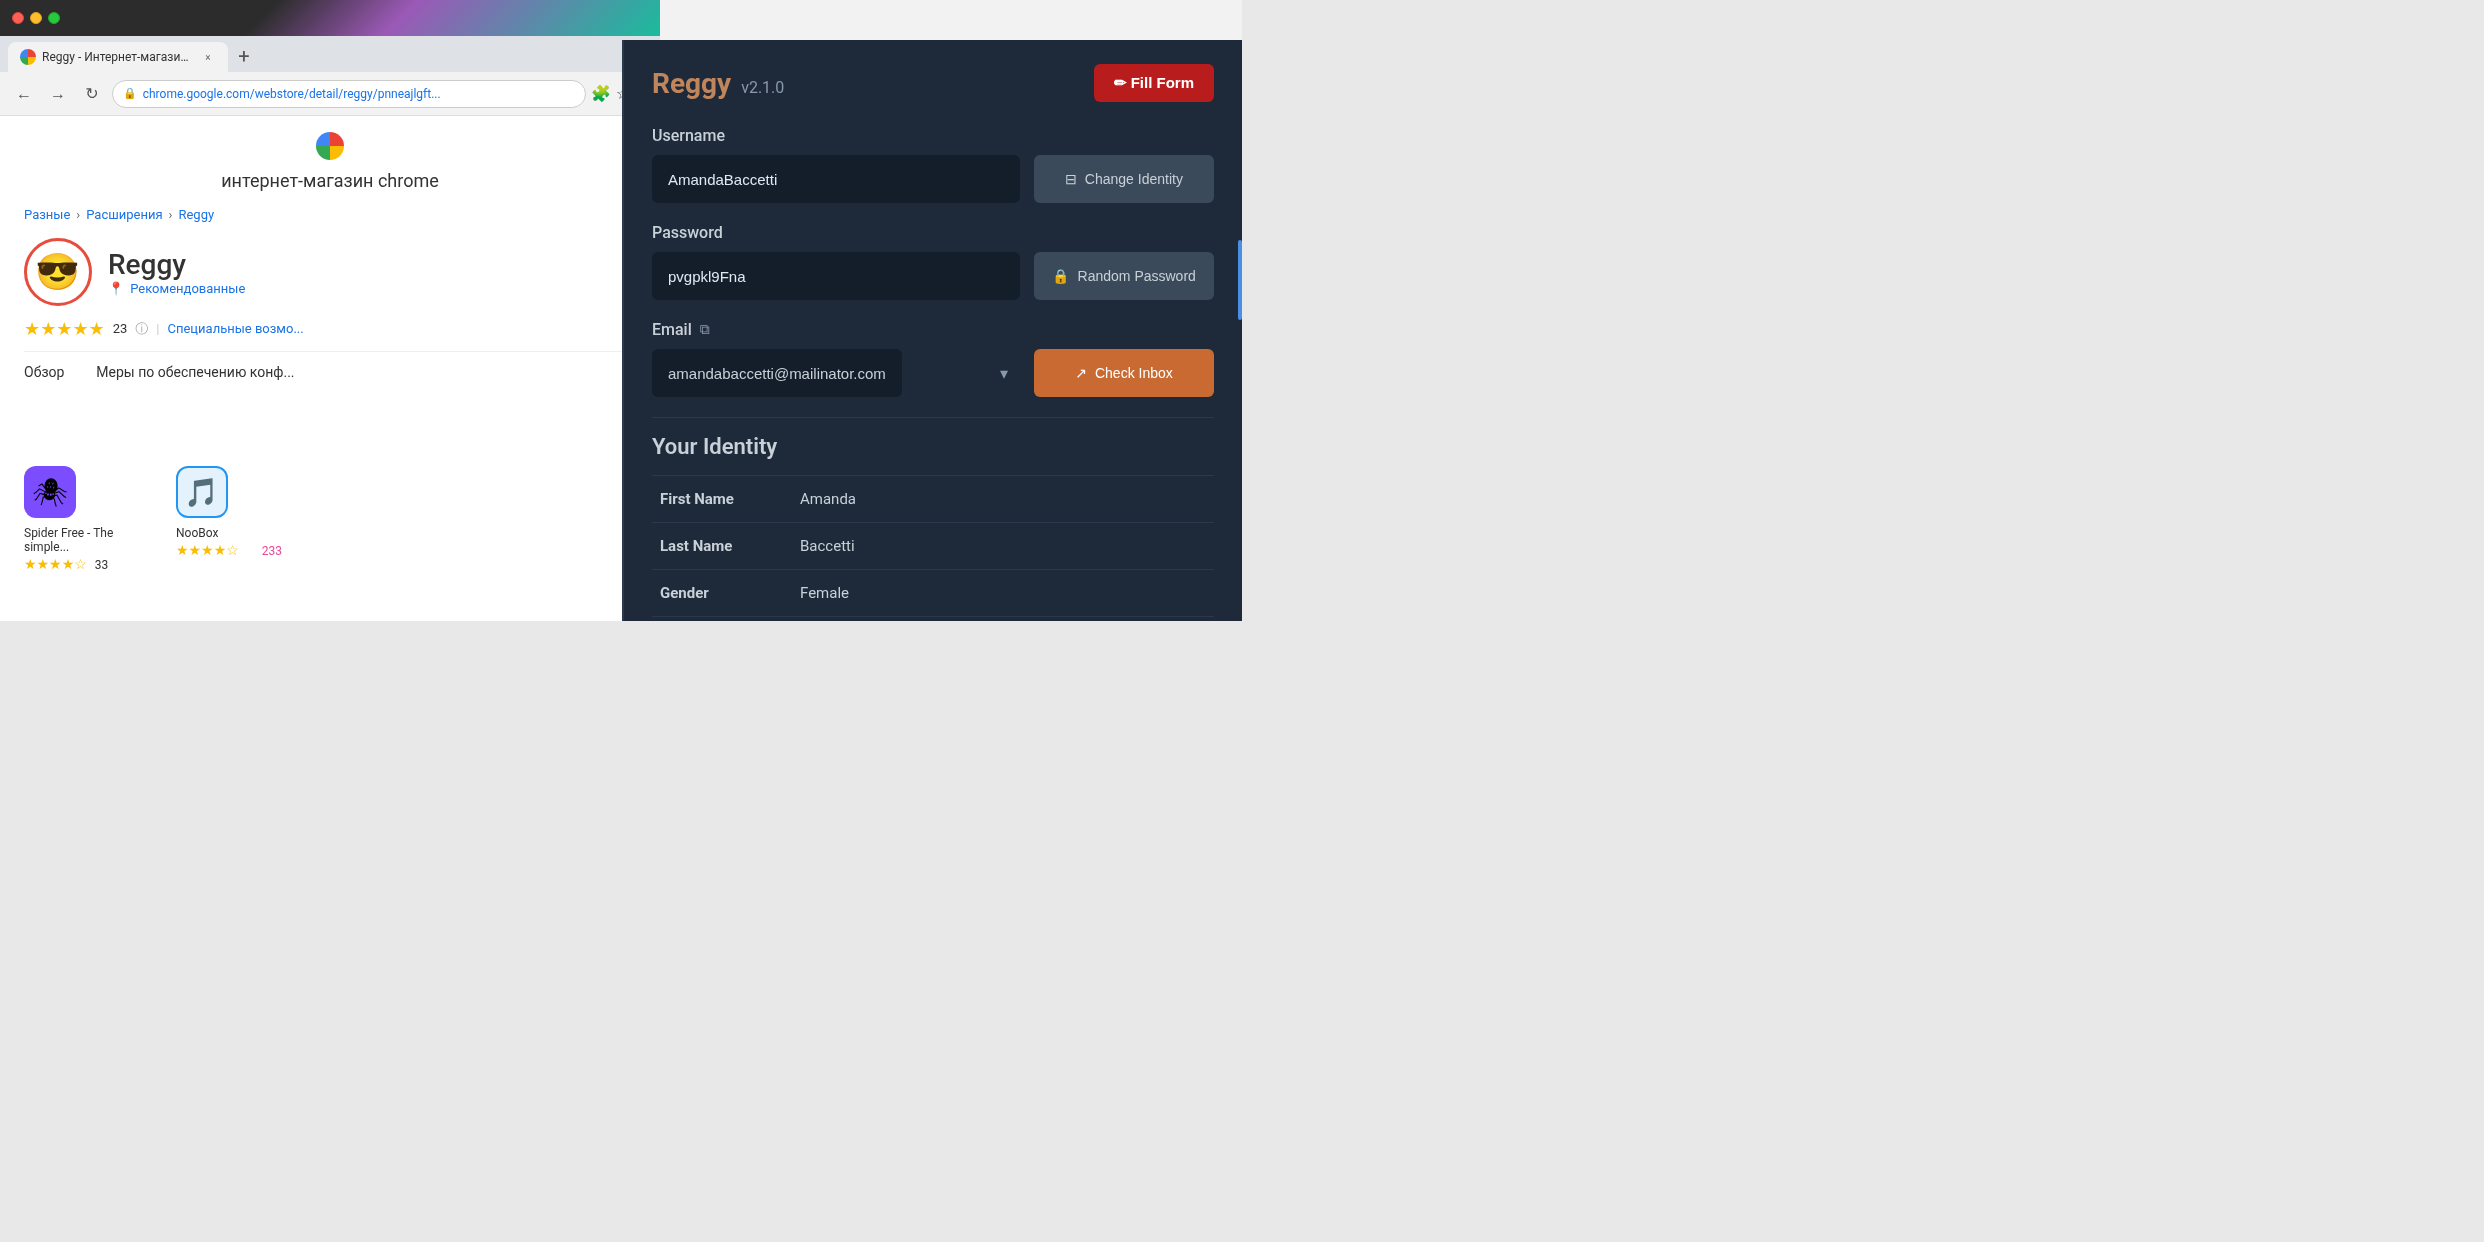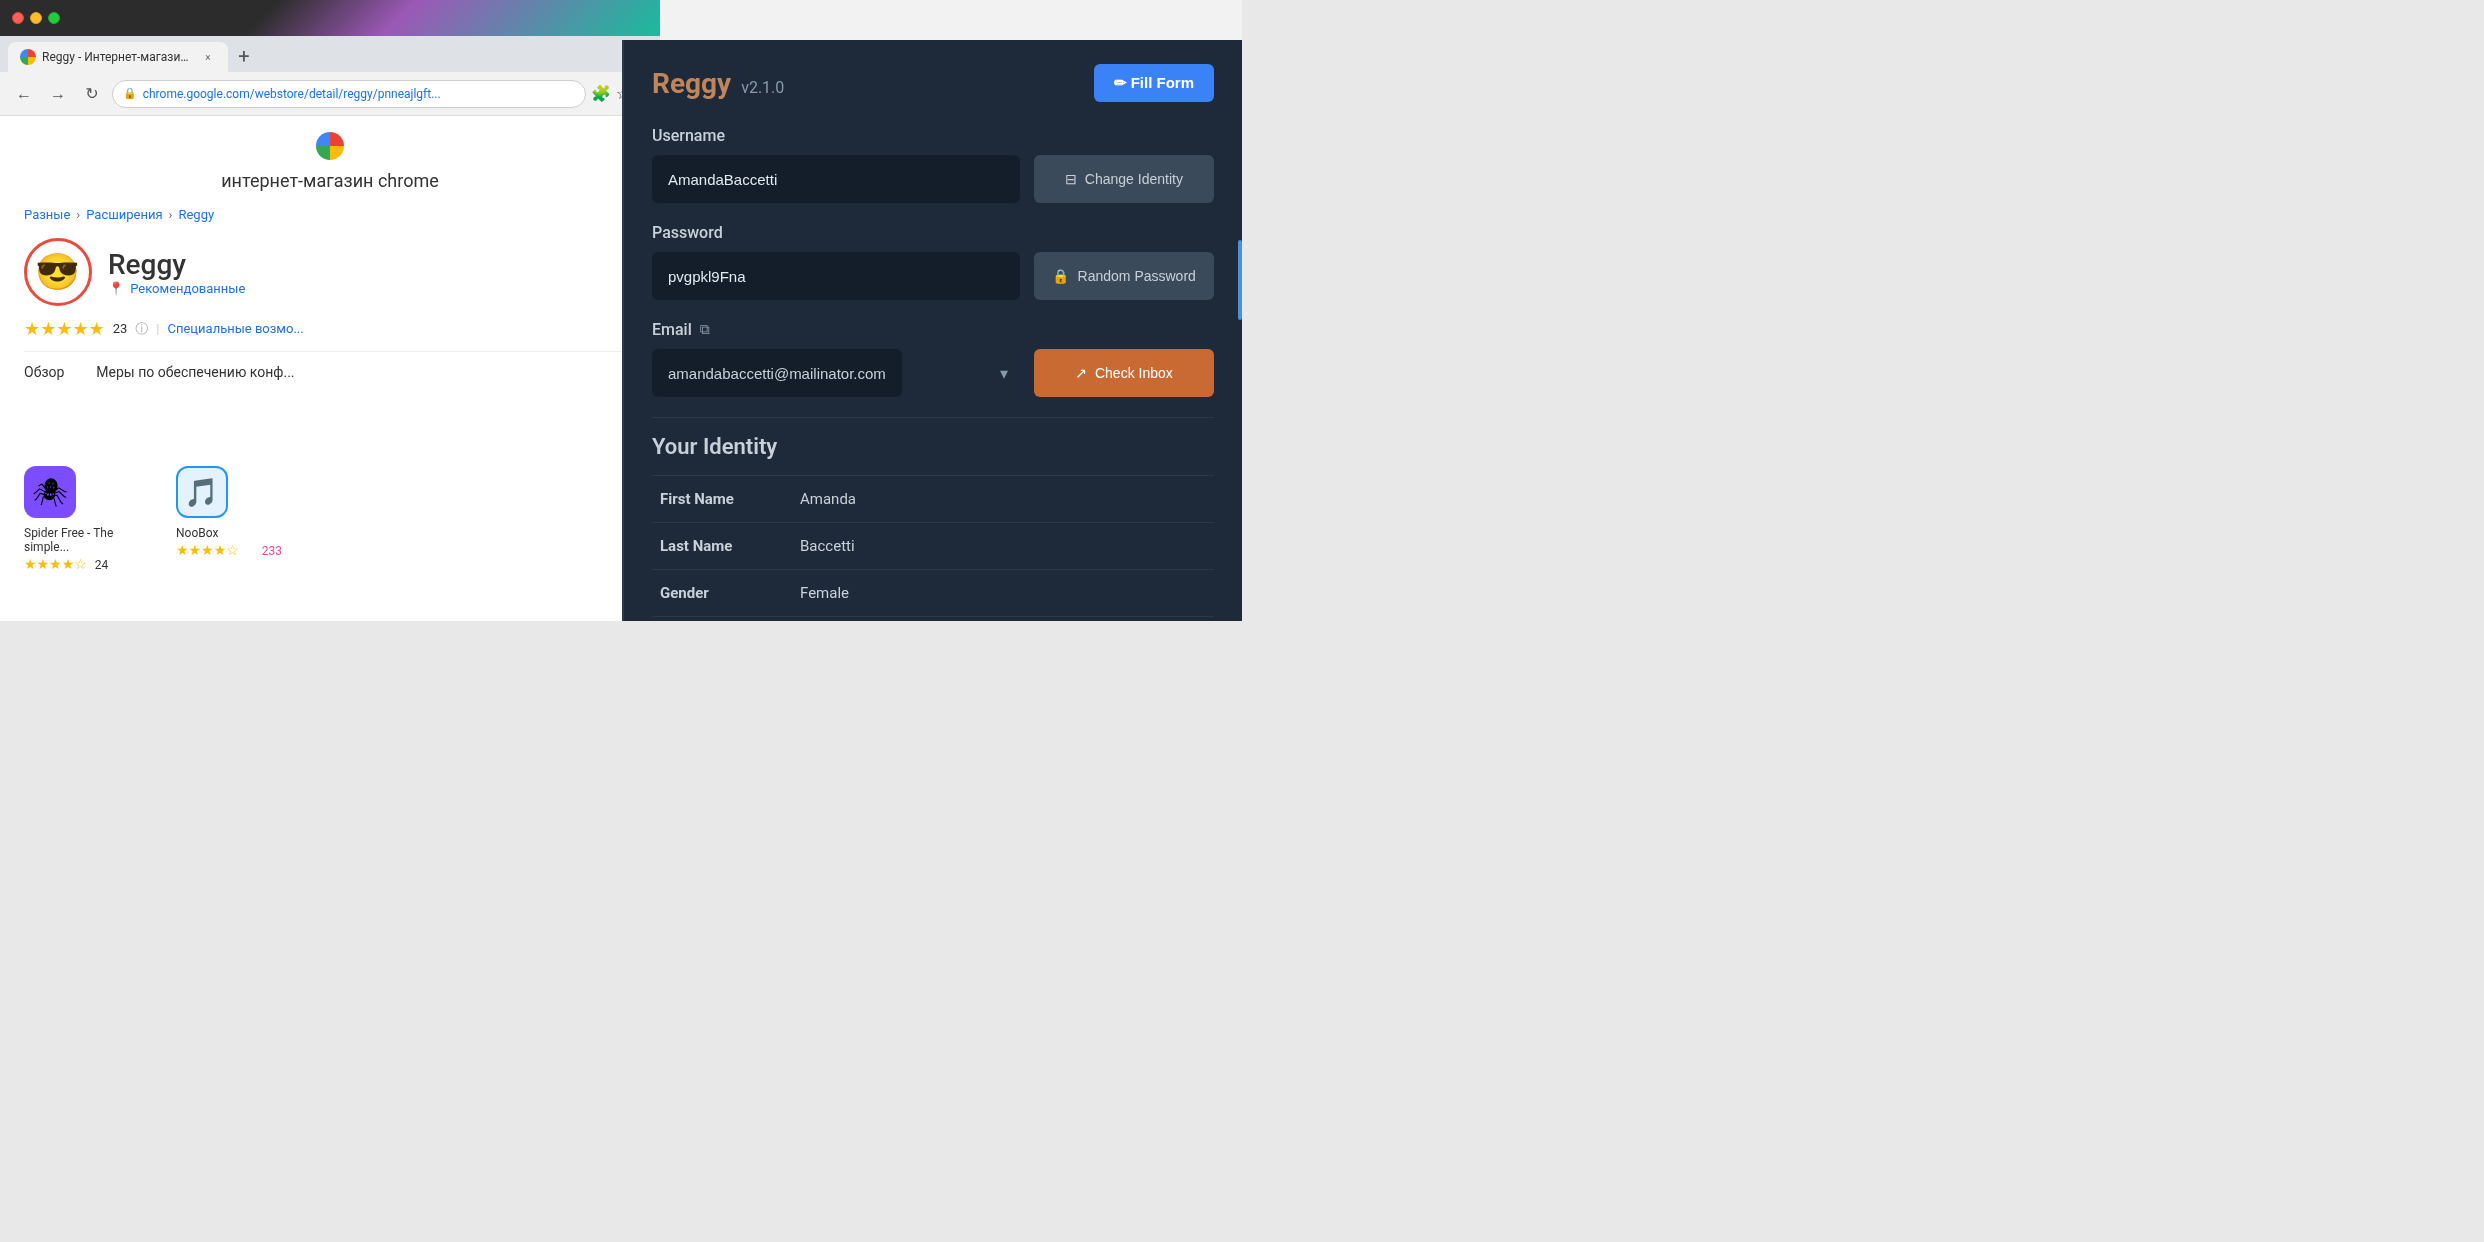--- a/index.html
+++ b/index.html
@@ -192,21 +192,21 @@
       font-weight: 700;
       color: #c0855a;
     }
 
     .reggy-version {
       font-size: 16px;
       color: #8899aa;
     }
 
     .fill-form-btn {
-      background: #3b82f6;
+      background: #b91c1c;
       color: white;
       border: none;
       border-radius: 6px;
       padding: 10px 20px;
       font-size: 15px;
       font-weight: 600;
       cursor: pointer;
       display: flex;
       align-items: center;
       gap: 8px;
@@ -450,21 +450,21 @@
     <div style="display:flex;gap:32px;">
       <span style="font-size:14px;color:#333;cursor:pointer;padding-bottom:6px;">Обзор</span>
       <span style="font-size:14px;color:#333;cursor:pointer;">Меры по обеспечению конф...</span>
     </div>
 
     <div style="display:flex;gap:32px;margin-top:80px;">
       <div style="width:120px;">
         <div style="width:52px;height:52px;background:#7c4dff;border-radius:12px;margin-bottom:8px;display:flex;align-items:center;justify-content:center;font-size:28px;">🕷</div>
         <div style="font-size:12px;color:#333;">Spider Free - The simple...</div>
         <div style="color:#fbbc04;font-size:14px;display:inline;">★★★★☆</div>
-        <span style="font-size:12px;color:#333;margin-left:4px;">24</span>
+        <span style="font-size:12px;color:#333;margin-left:4px;">33</span>
       </div>
       <div style="width:120px;">
         <div style="width:52px;height:52px;background:#e3f2fd;border-radius:12px;margin-bottom:8px;display:flex;align-items:center;justify-content:center;font-size:28px;border:2px solid #2196f3;">🎵</div>
         <div style="font-size:12px;color:#333;">NooBox</div>
         <div style="color:#fbbc04;font-size:14px;display:inline;">★★★★☆</div>
         <span style="font-size:12px;color:#ec4899;margin-left:19px;">233</span>
       </div>
     </div>
 
   </div>

